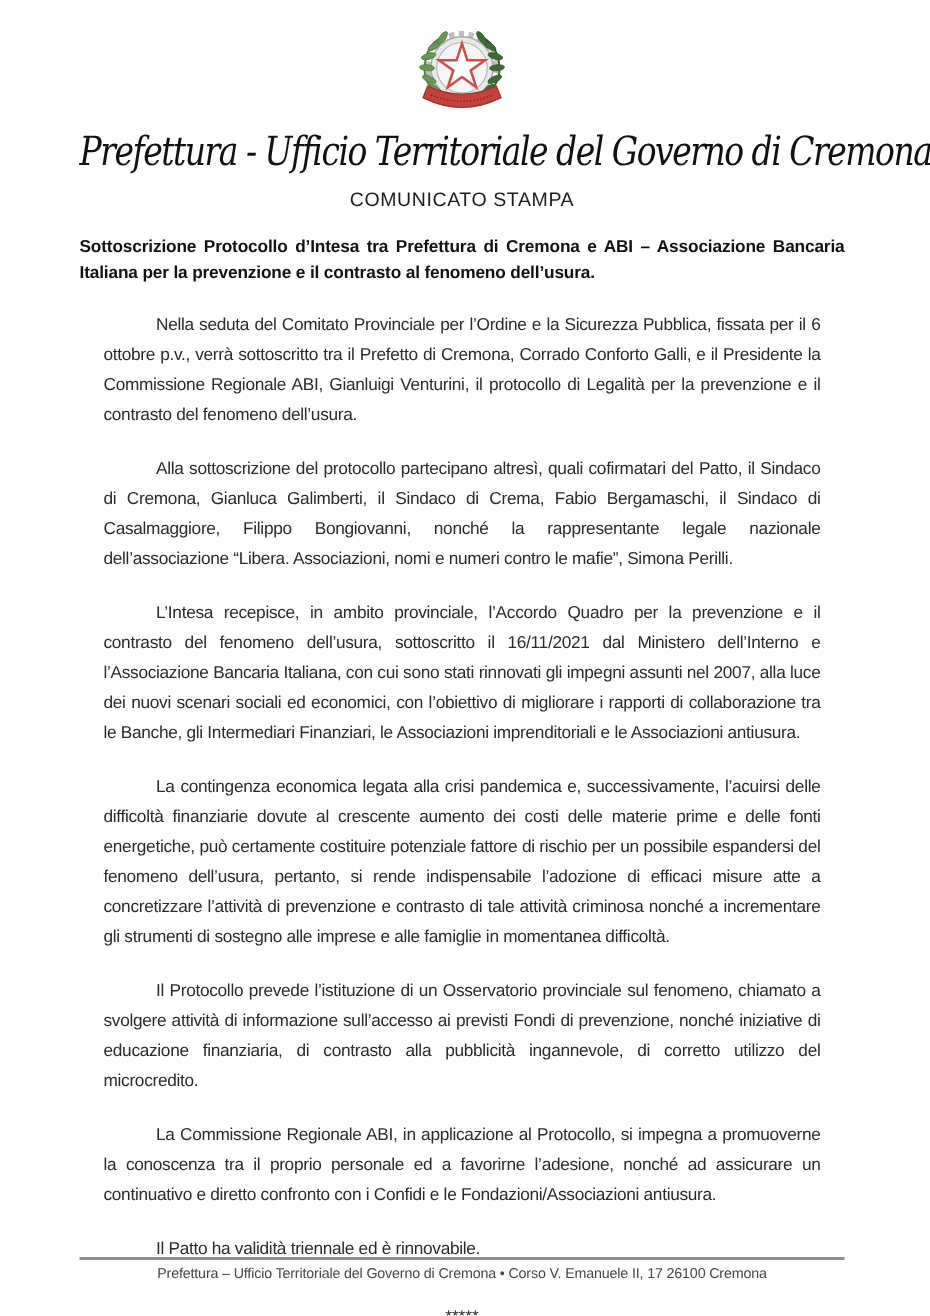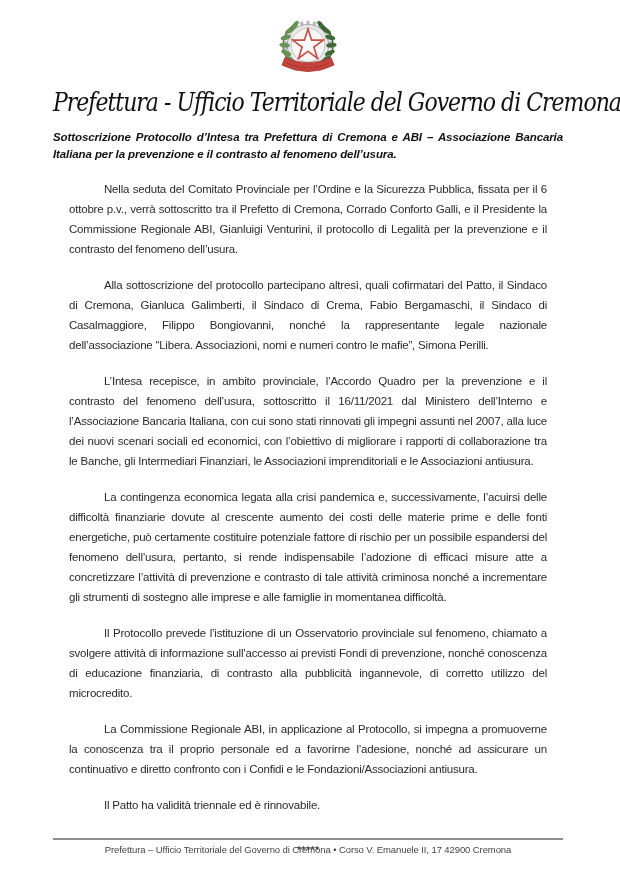--- a/index.html
+++ b/index.html
@@ -35,21 +35,20 @@
     color:#1c1c1c;
   }
   .subject {
     margin:17px 0 0 0;
     font-weight:bold;
     font-size:11.5px;
     letter-spacing:-0.1px;
     line-height:17px;
     text-align:justify;
     color:#111111;
-    font-style:italic;
   }
   .bodytext { margin-top:9px; }
   .bodytext p {
     margin:16px;
     font-size:11.5px;
     letter-spacing:-0.2px;
     line-height:20px;
     text-align:justify;
     text-indent:35px;
     color:#2a2a2a;
@@ -108,34 +107,35 @@
 
         <path d="M60,21 L64.7,35.53 L79.97,35.51 L67.61,44.47 L72.34,58.99 L60,50 L47.66,58.99 L52.39,44.47 L40.03,35.51 L55.3,35.53 Z" fill="#ffffff" stroke="#c9504a" stroke-width="2.2" stroke-linejoin="miter"></path>
 
         <path d="M26,68 Q60,85 94,68 L90,58 Q60,72 30,58 Z" fill="#c4423b" stroke="#9e332d" stroke-width="1"></path>
         <path d="M33,65.5 Q60,77 87,65.5" fill="none" stroke="#7c241f" stroke-width="1.2" stroke-dasharray="1.3 1.6"></path>
       </svg>
     </div>
 
     <div class="script-title">Prefettura - Ufficio Territoriale del Governo di Cremona</div>
 
+    <div class="comunicato">COMUNICATO STAMPA</div>
 
     <p class="subject">Sottoscrizione Protocollo d’Intesa tra Prefettura di Cremona e ABI – Associazione Bancaria Italiana per la prevenzione e il contrasto al fenomeno dell’usura.</p>
 
     <div class="bodytext">
       <p>Nella seduta del Comitato Provinciale per l’Ordine e la Sicurezza Pubblica, fissata per il 6 ottobre p.v., verrà sottoscritto tra il Prefetto di Cremona, Corrado Conforto Galli, e il Presidente la Commissione Regionale ABI, Gianluigi Venturini, il protocollo di Legalità per la prevenzione e il contrasto del fenomeno dell’usura.</p>
       <p>Alla sottoscrizione del protocollo partecipano altresì, quali cofirmatari del Patto, il Sindaco di Cremona, Gianluca Galimberti, il Sindaco di Crema, Fabio Bergamaschi, il Sindaco di Casalmaggiore, Filippo Bongiovanni, nonché la rappresentante legale nazionale dell’associazione “Libera. Associazioni, nomi e numeri contro le mafie”, Simona Perilli.</p>
       <p>L’Intesa recepisce, in ambito provinciale, l’Accordo Quadro per la prevenzione e il contrasto del fenomeno dell’usura, sottoscritto il 16/11/2021 dal Ministero dell’Interno e l’Associazione Bancaria Italiana, con cui sono stati rinnovati gli impegni assunti nel 2007, alla luce dei nuovi scenari sociali ed economici, con l’obiettivo di migliorare i rapporti di collaborazione tra le Banche, gli Intermediari Finanziari, le Associazioni imprenditoriali e le Associazioni antiusura.</p>
       <p>La contingenza economica legata alla crisi pandemica e, successivamente, l’acuirsi delle difficoltà finanziarie dovute al crescente aumento dei costi delle materie prime e delle fonti energetiche, può certamente costituire potenziale fattore di rischio per un possibile espandersi del fenomeno dell’usura, pertanto, si rende indispensabile l’adozione di efficaci misure atte a concretizzare l’attività di prevenzione e contrasto di tale attività criminosa nonché a incrementare gli strumenti di sostegno alle imprese e alle famiglie in momentanea difficoltà.</p>
-      <p>Il Protocollo prevede l’istituzione di un Osservatorio provinciale sul fenomeno, chiamato a svolgere attività di informazione sull’accesso ai previsti Fondi di prevenzione, nonché conoscenza di educazione finanziaria, di contrasto alla pubblicità ingannevole, di corretto utilizzo del microcredito.</p>
+      <p>Il Protocollo prevede l’istituzione di un Osservatorio provinciale sul fenomeno, chiamato a svolgere attività di informazione sull’accesso ai previsti Fondi di prevenzione, nonché iniziative di educazione finanziaria, di contrasto alla pubblicità ingannevole, di corretto utilizzo del microcredito.</p>
       <p>La Commissione Regionale ABI, in applicazione al Protocollo, si impegna a promuoverne la conoscenza tra il proprio personale ed a favorirne l’adesione, nonché ad assicurare un continuativo e diretto confronto con i Confidi e le Fondazioni/Associazioni antiusura.</p>
       <p>Il Patto ha validità triennale ed è rinnovabile.</p>
 
       <div class="stars">*****</div>
 
     </div>
 
   </div>
 
   <div class="footer">
-    <span>Prefettura – Ufficio Territoriale del Governo di Cremona • Corso V. Emanuele II, 17 42900 Cremona</span>
+    <span>Prefettura – Ufficio Territoriale del Governo di Cremona • Corso V. Emanuele II, 17 26100 Cremona</span>
   </div>
 </div>
 
 </body></html>

